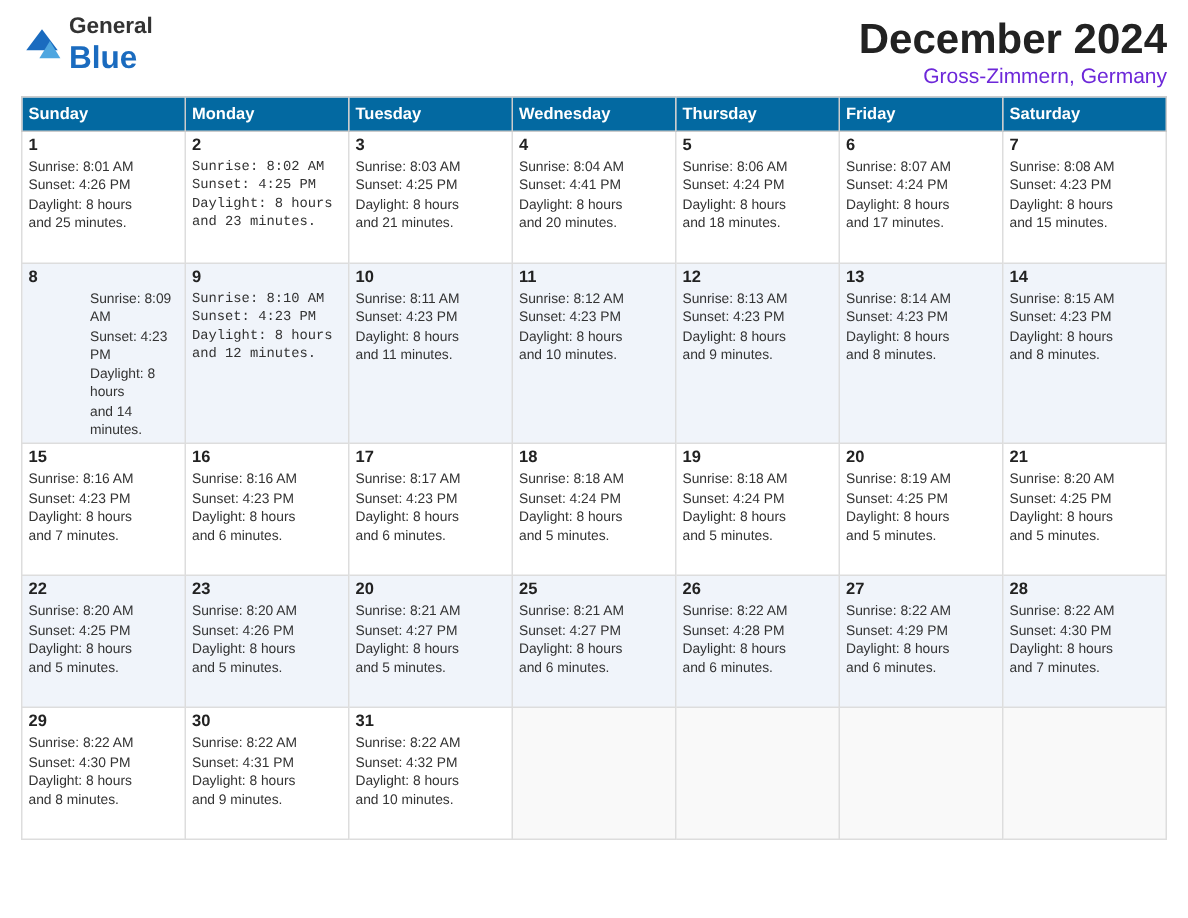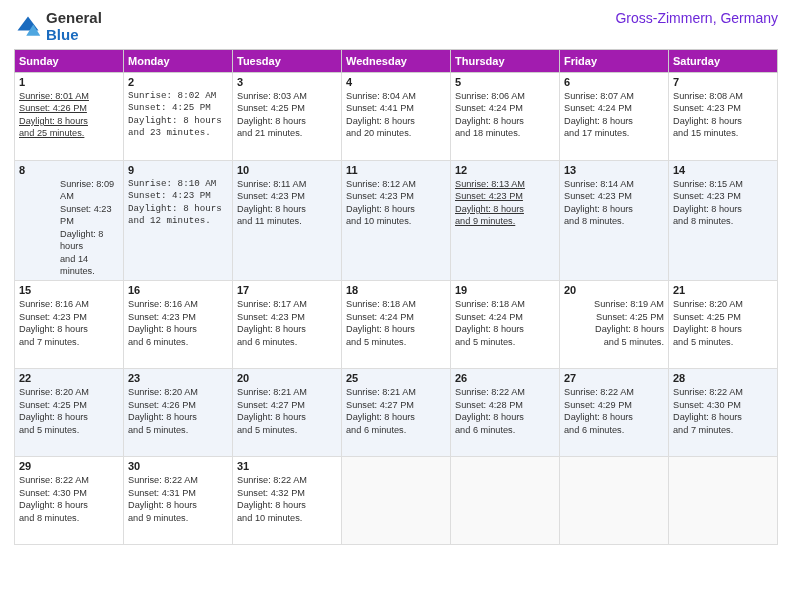--- a/index.html
+++ b/index.html
@@ -32,21 +32,21 @@
       display: flex;
       flex-direction: column;
       line-height: 1.1;
     }
     .logo-general {
       font-size: 15px;
       font-weight: bold;
       color: #333;
     }
     .logo-blue {
-      font-size: 15px;
+      font-size: 21px;
       font-weight: bold;
       color: #1a6bbf;
     }
     .logo-icon {
       width: 28px;
       height: 28px;
     }
     .title-block {
       text-align: right;
     }
@@ -59,21 +59,21 @@
       font-size: 14px;
       color: #6d28d9;
     }
     .calendar {
       flex: 1;
       border-collapse: collapse;
       width: 100%;
       font-size: 9.5px;
     }
     .calendar th {
-      background: #a21caf;
+      background: #0369a1;
       color: #fff;
       font-size: 11px;
       font-weight: bold;
       padding: 5px 4px;
       text-align: left;
       border: 1px solid #ccc;
     }
     .calendar td {
       border: 1px solid #ddd;
       vertical-align: top;
@@ -110,41 +110,42 @@
       <svg class="logo-icon" viewBox="0 0 32 32">
         <polygon points="16,4 28,20 4,20" fill="#1a6bbf"></polygon>
         <polygon points="22,13 30,26 14,26" fill="#4ea6e0"></polygon>
       </svg>
       <div class="logo-text">
         <span class="logo-general">General</span>
         <span class="logo-blue">Blue</span>
       </div>
     </div>
     <div class="title-block">
+      <div class="month-title">December 2024</div>
       <div class="location">Gross-Zimmern, Germany</div>
     </div>
   </div>
 
   <table class="calendar">
     <thead>
       <tr id="weekday-header">
           <th>Sunday</th>
           <th>Monday</th>
           <th>Tuesday</th>
           <th>Wednesday</th>
           <th>Thursday</th>
           <th>Friday</th>
           <th>Saturday</th>
         </tr>
     </thead>
     <tbody id="calendar-body">
         <tr>
           <td>
             <span class="day-num">1</span>
-            <div class="day-info" style="white-space: pre-line; text-decoration: underline;">Sunrise: 8:01 AM
+            <div class="day-info" style="white-space: pre-line;">Sunrise: 8:01 AM
 Sunset: 4:26 PM
 Daylight: 8 hours
 and 25 minutes.</div>
           </td>
           <td>
             <span class="day-num">2</span>
             <div class="day-info" style="white-space: pre-line; font-family: Liberation Mono, monospace;">Sunrise: 8:02 AM
 Sunset: 4:25 PM
 Daylight: 8 hours
 and 23 minutes.</div>
@@ -209,21 +210,21 @@
           </td>
           <td>
             <span class="day-num">11</span>
             <div class="day-info" style="white-space: pre-line;">Sunrise: 8:12 AM
 Sunset: 4:23 PM
 Daylight: 8 hours
 and 10 minutes.</div>
           </td>
           <td>
             <span class="day-num">12</span>
-            <div class="day-info" style="white-space: pre-line; text-decoration: underline;">Sunrise: 8:13 AM
+            <div class="day-info" style="white-space: pre-line;">Sunrise: 8:13 AM
 Sunset: 4:23 PM
 Daylight: 8 hours
 and 9 minutes.</div>
           </td>
           <td>
             <span class="day-num">13</span>
             <div class="day-info" style="white-space: pre-line;">Sunrise: 8:14 AM
 Sunset: 4:23 PM
 Daylight: 8 hours
 and 8 minutes.</div>
@@ -267,21 +268,21 @@
           </td>
           <td>
             <span class="day-num">19</span>
             <div class="day-info" style="white-space: pre-line;">Sunrise: 8:18 AM
 Sunset: 4:24 PM
 Daylight: 8 hours
 and 5 minutes.</div>
           </td>
           <td>
             <span class="day-num">20</span>
-            <div class="day-info" style="white-space: pre-line; text-align: right;">Sunrise: 8:19 AM
+            <div class="day-info" style="white-space: pre-line;">Sunrise: 8:19 AM
 Sunset: 4:25 PM
 Daylight: 8 hours
 and 5 minutes.</div>
           </td>
           <td>
             <span class="day-num">21</span>
             <div class="day-info" style="white-space: pre-line;">Sunrise: 8:20 AM
 Sunset: 4:25 PM
 Daylight: 8 hours
 and 5 minutes.</div>

